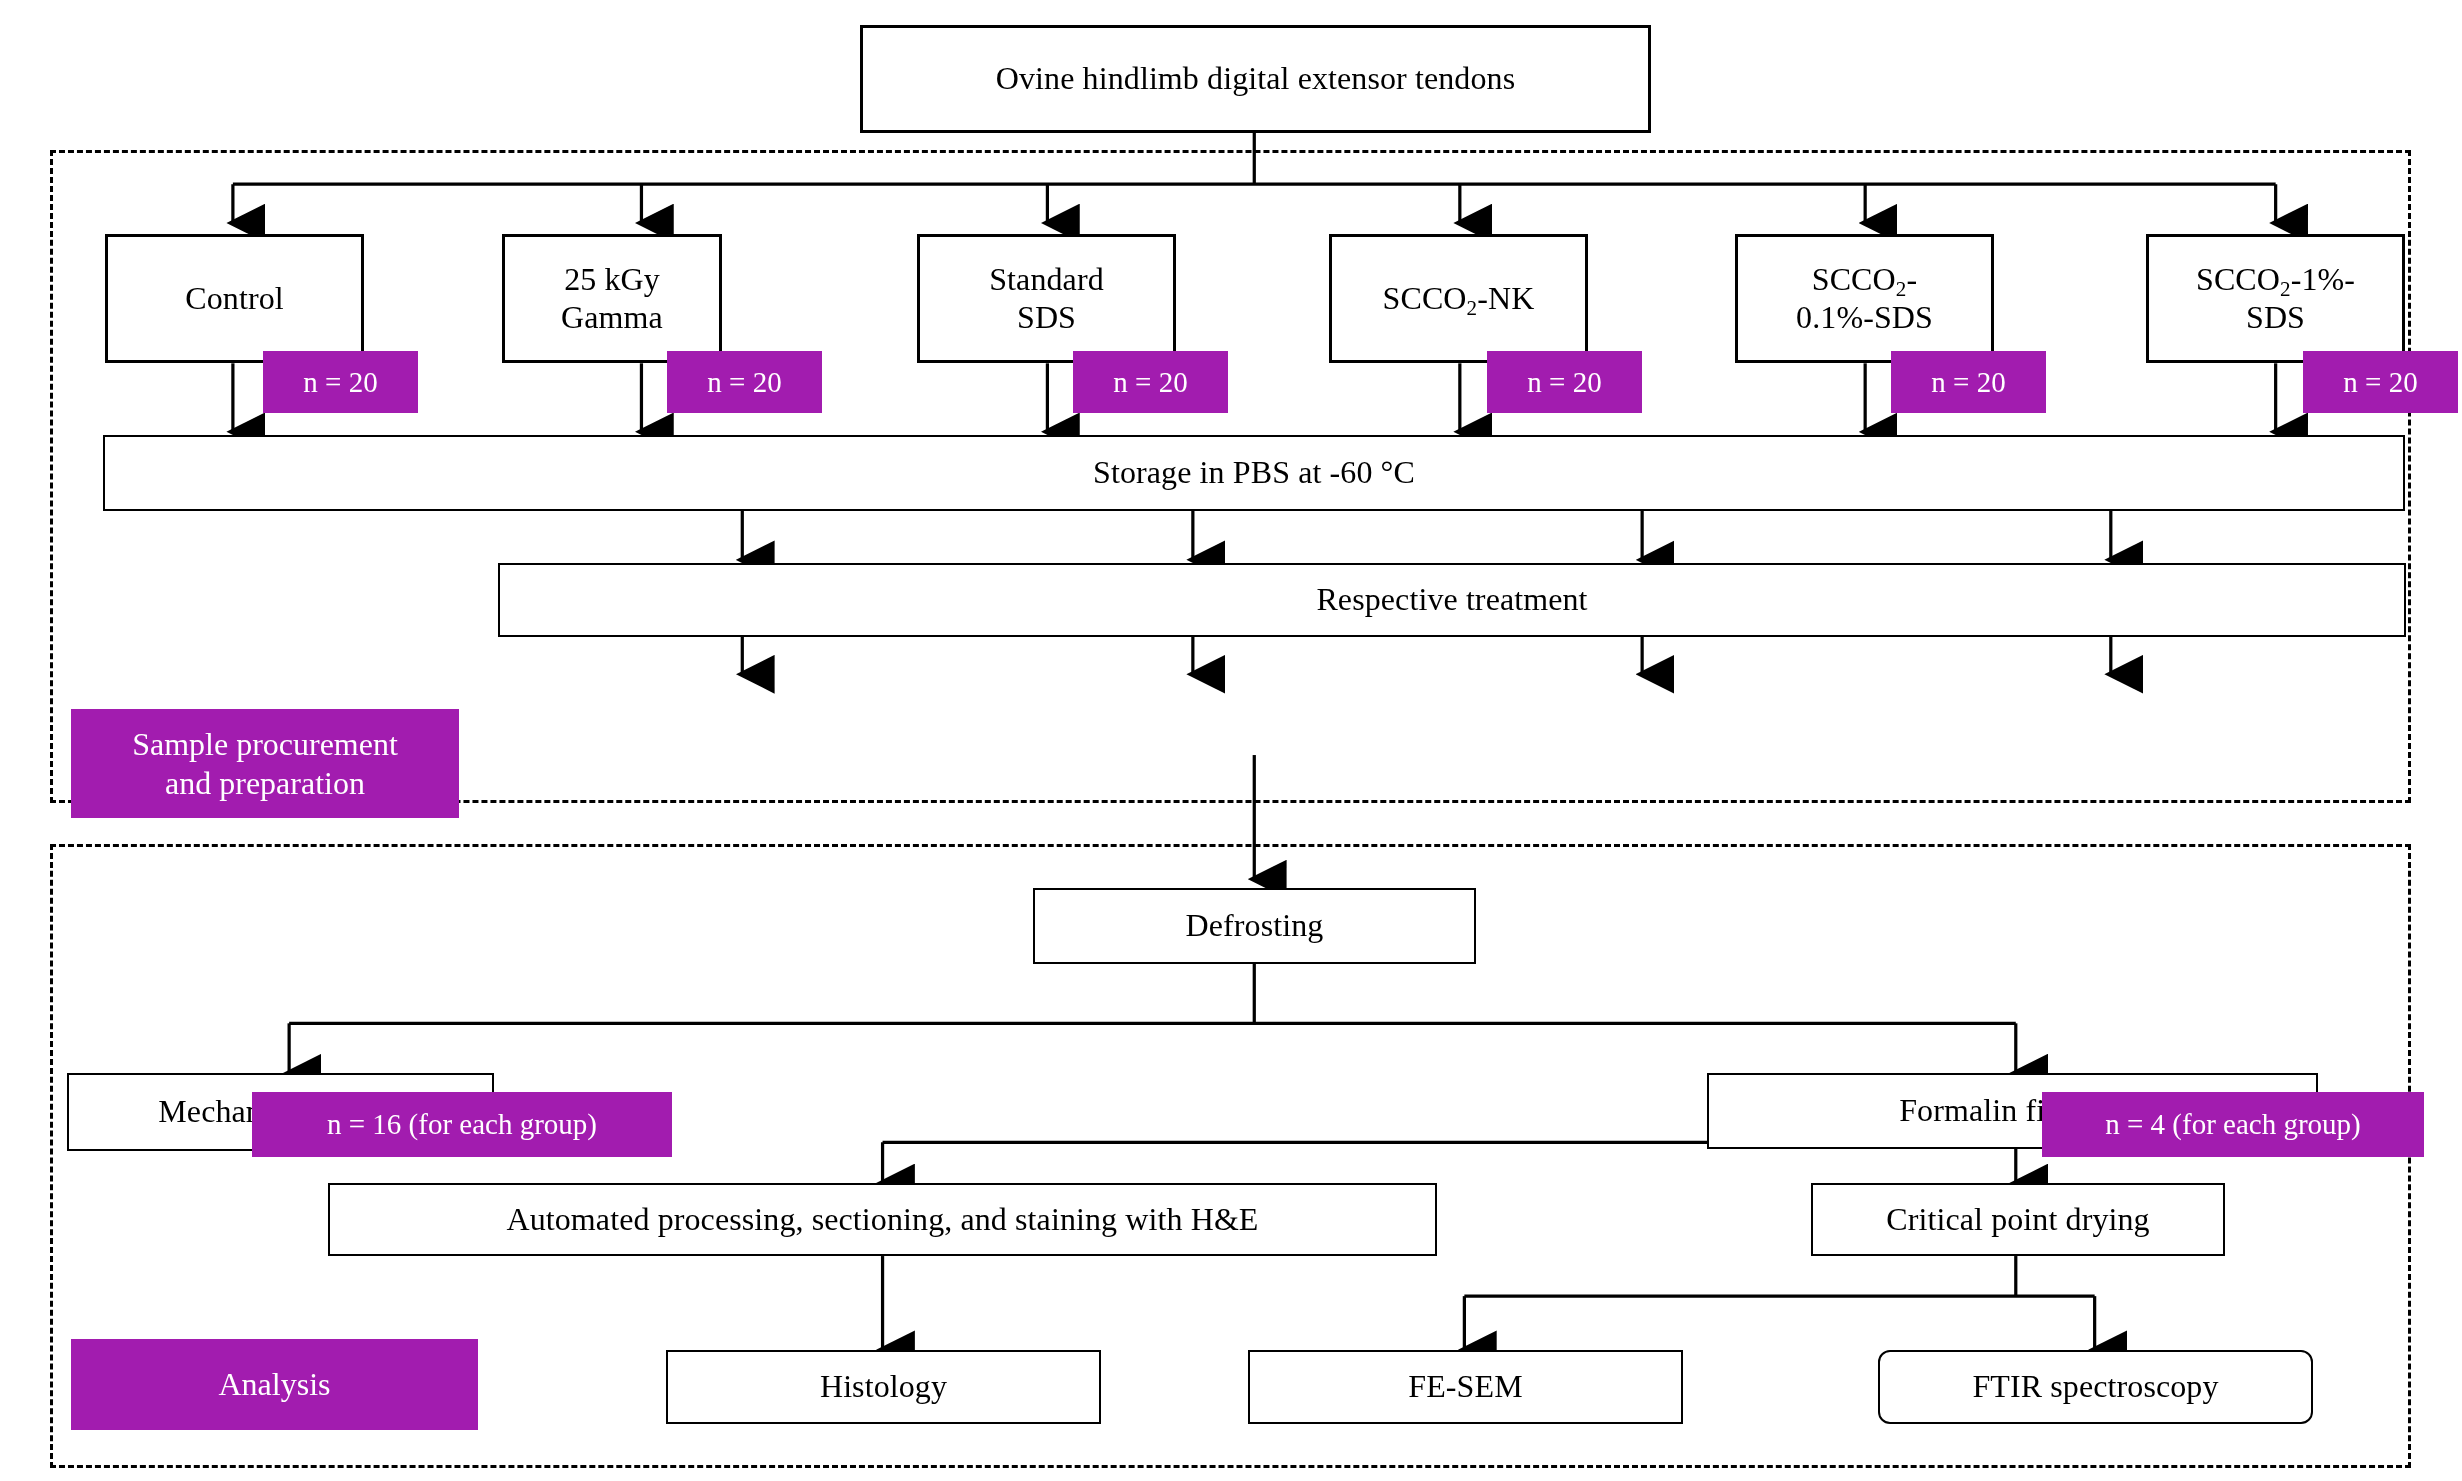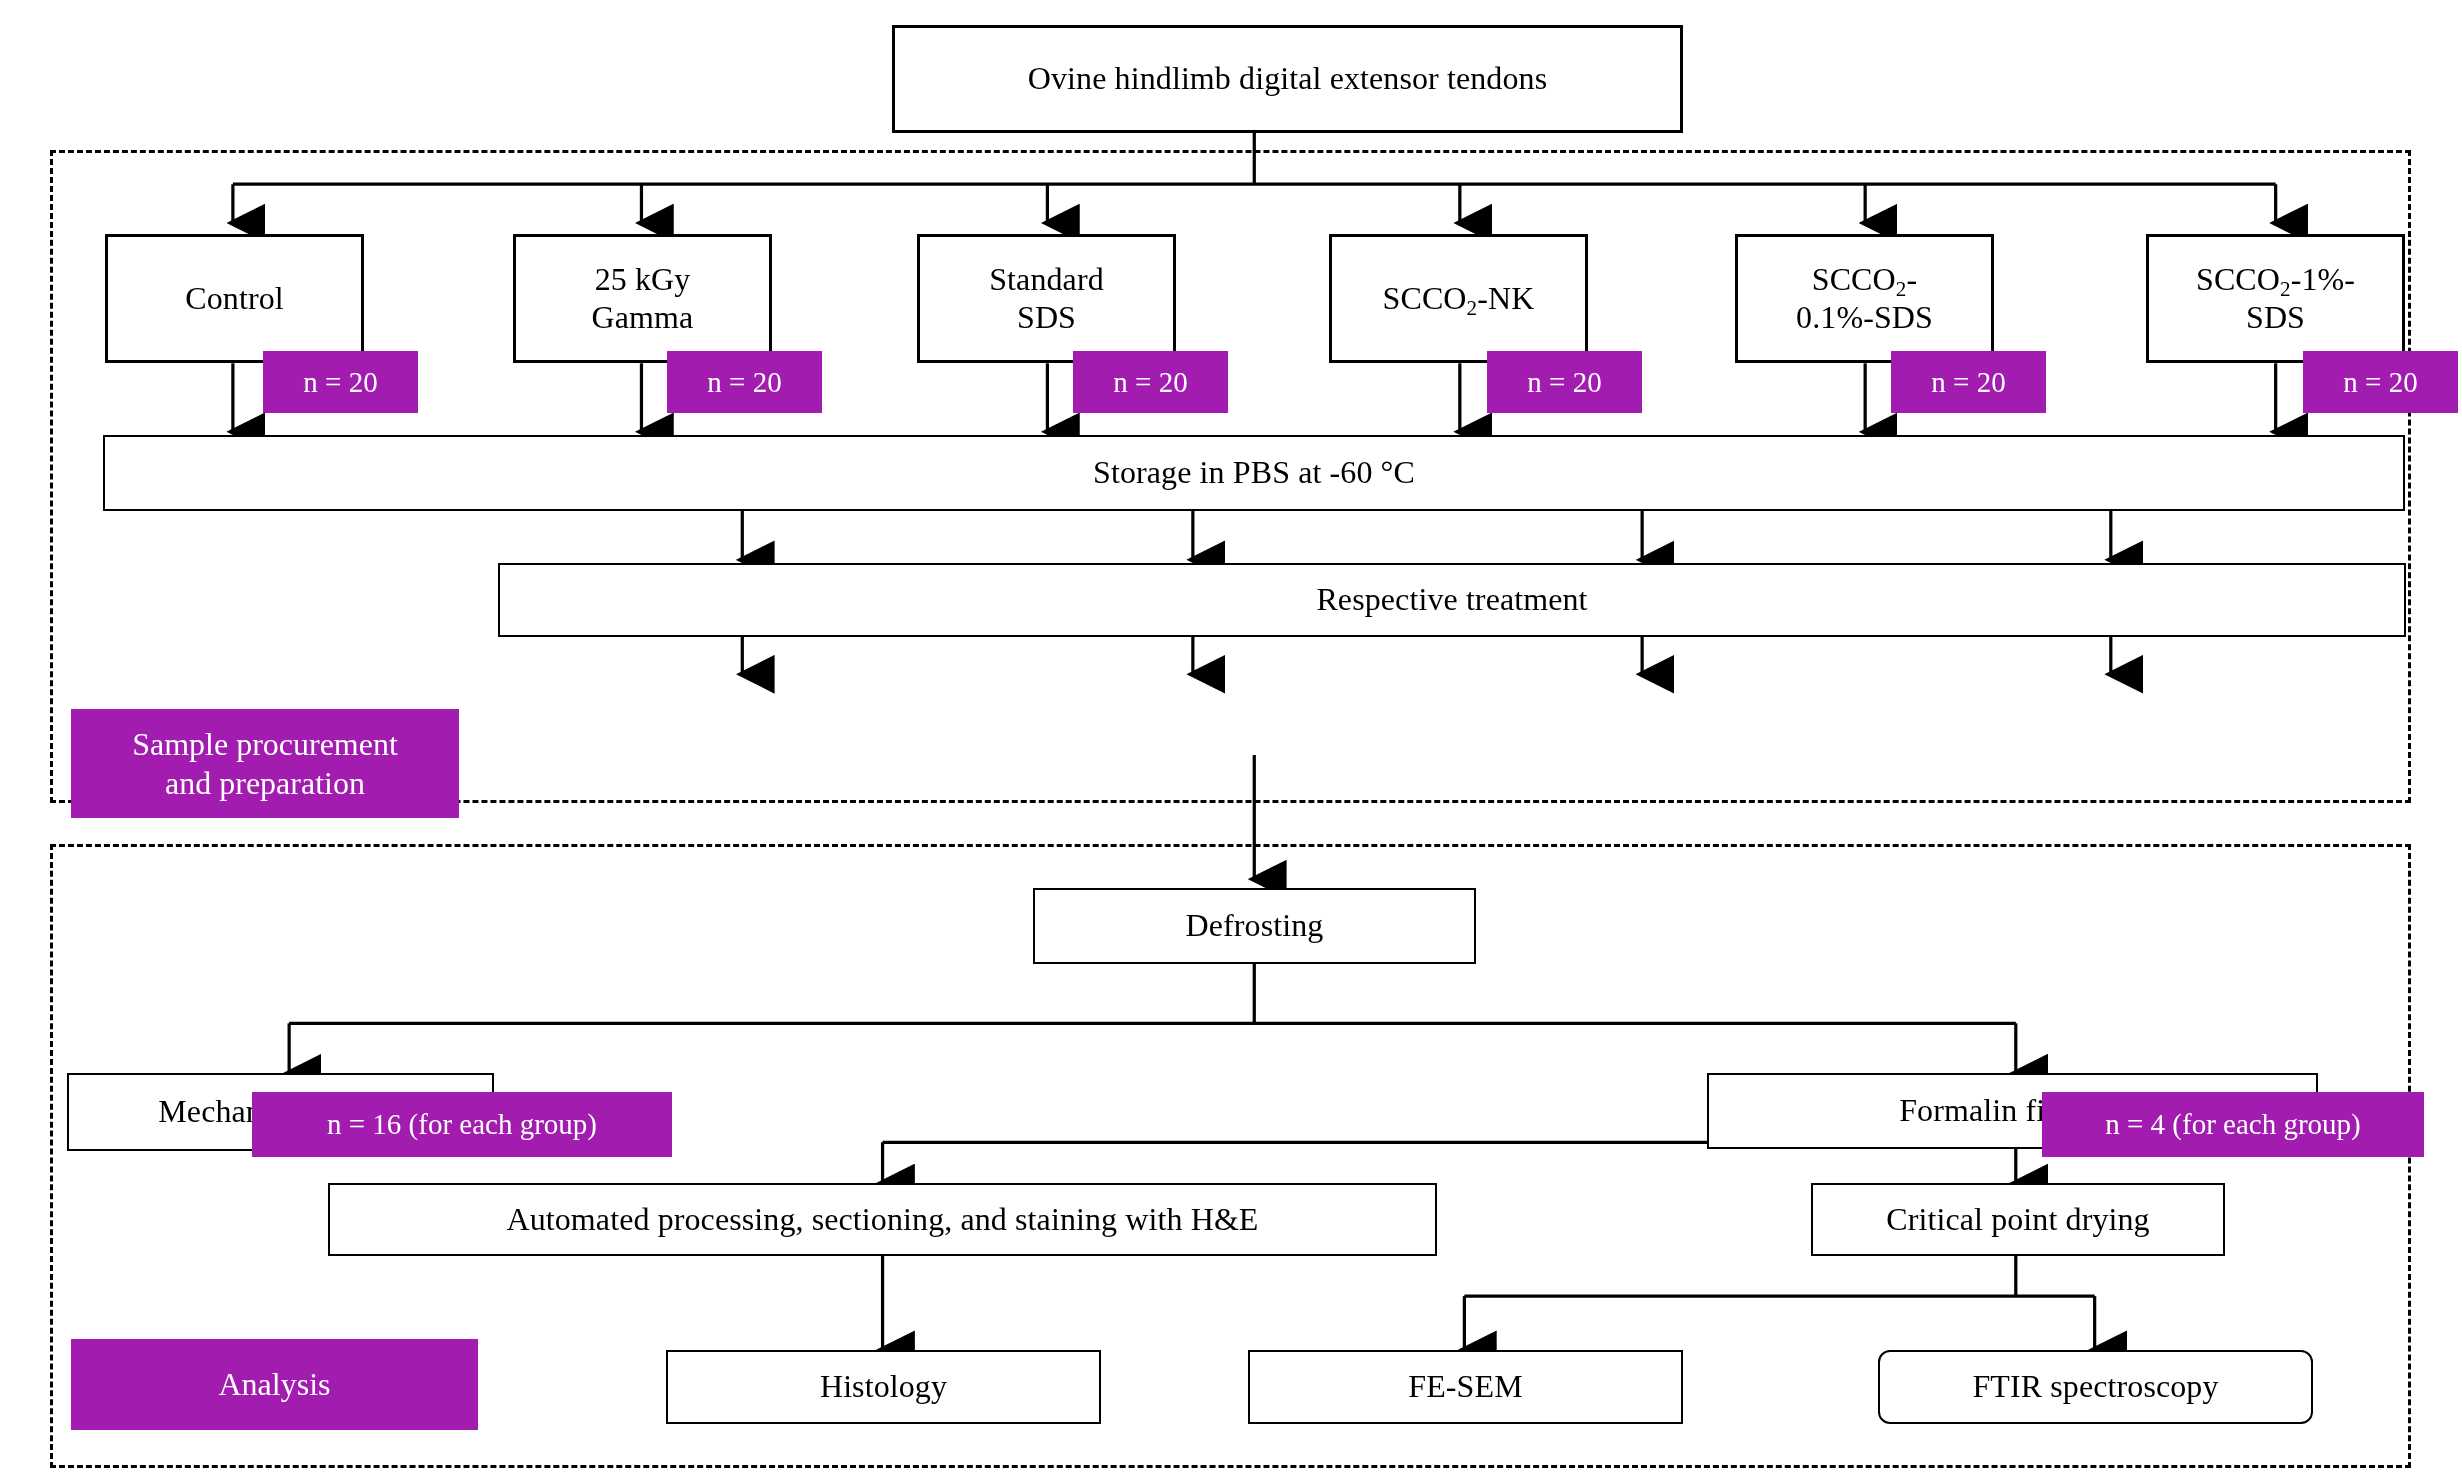--- a/index.html
+++ b/index.html
@@ -131,28 +131,28 @@
       <path d="M 3118 1943 L 3118 2005"></path>
       <path d="M 2265 2005 L 3240 2005"></path>
       <path d="M 2265 2005 L 2265 2088" marker-end="url(#arrow)"></path>
       <path d="M 3240 2005 L 3240 2088" marker-end="url(#arrow)"></path>
     </g>
   </svg>
 
   <div class="dash-frame" style="left:50px; top:150px; width:2361px; height:653px;"></div>
   <div class="dash-frame" style="left:50px; top:844px; width:2361px; height:624px;"></div>
 
-  <div class="node" style="left:860px; top:24.6px; width:791px; height:108px;margin-left:32px;">
+  <div class="node" style="left:860px; top:24.6px; width:791px; height:108px;">
     <span class="lbl">Ovine hindlimb digital extensor tendons</span>
   </div>
 
   <div class="node" style="left:105px; top:234px; width:259px; height:129px;">
     <span class="lbl">Control</span>
   </div>
-  <div class="node" style="left:513px; top:234px; width:259px; height:129px;">
+  <div class="node" style="left:502px; top:234px; width:220px; height:129px;">
     <span class="lbl">25 kGy<br>Gamma</span>
   </div>
   <div class="node" style="left:917px; top:234px; width:259px; height:129px;">
     <span class="lbl">Standard<br>SDS</span>
   </div>
   <div class="node" style="left:1329px; top:234px; width:259px; height:129px;">
     <span class="lbl">SCCO<sub>2</sub>-NK</span>
   </div>
   <div class="node" style="left:1735px; top:234px; width:259px; height:129px;">
     <span class="lbl">SCCO<sub>2</sub>-<br>0.1%-SDS</span>

